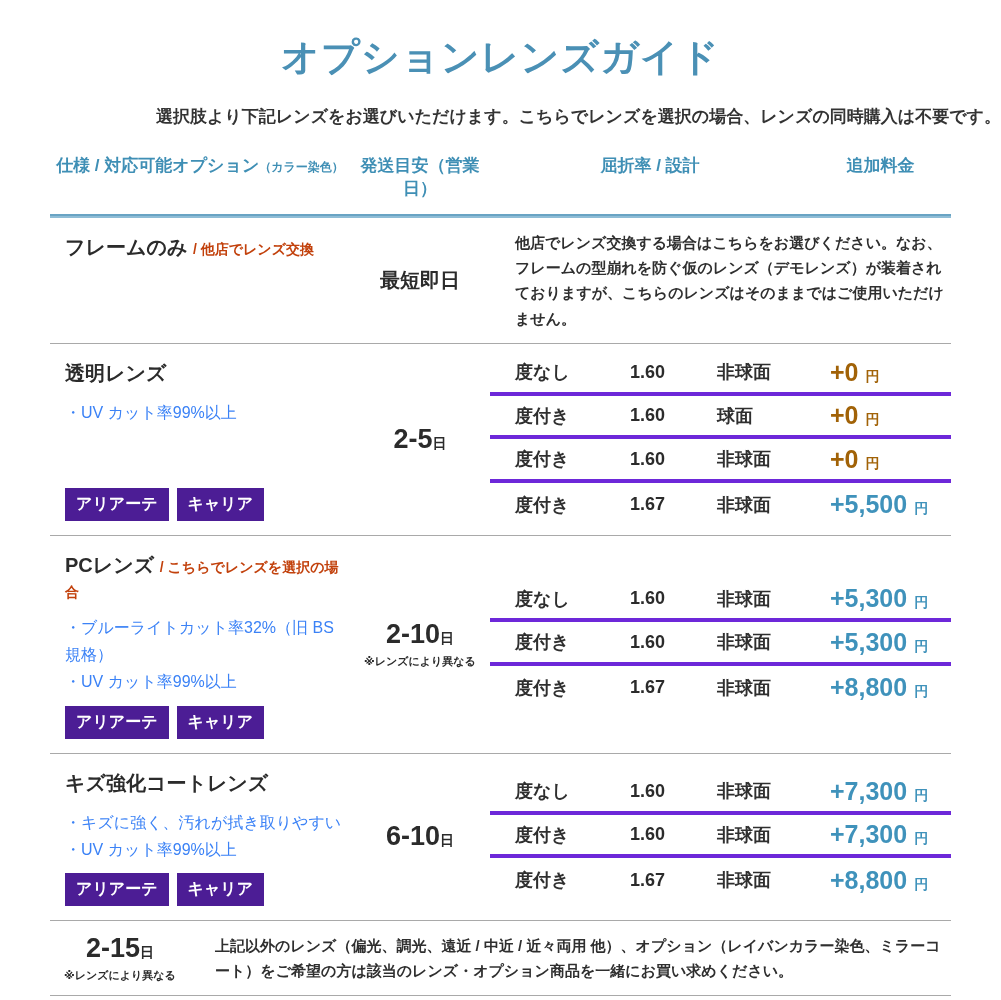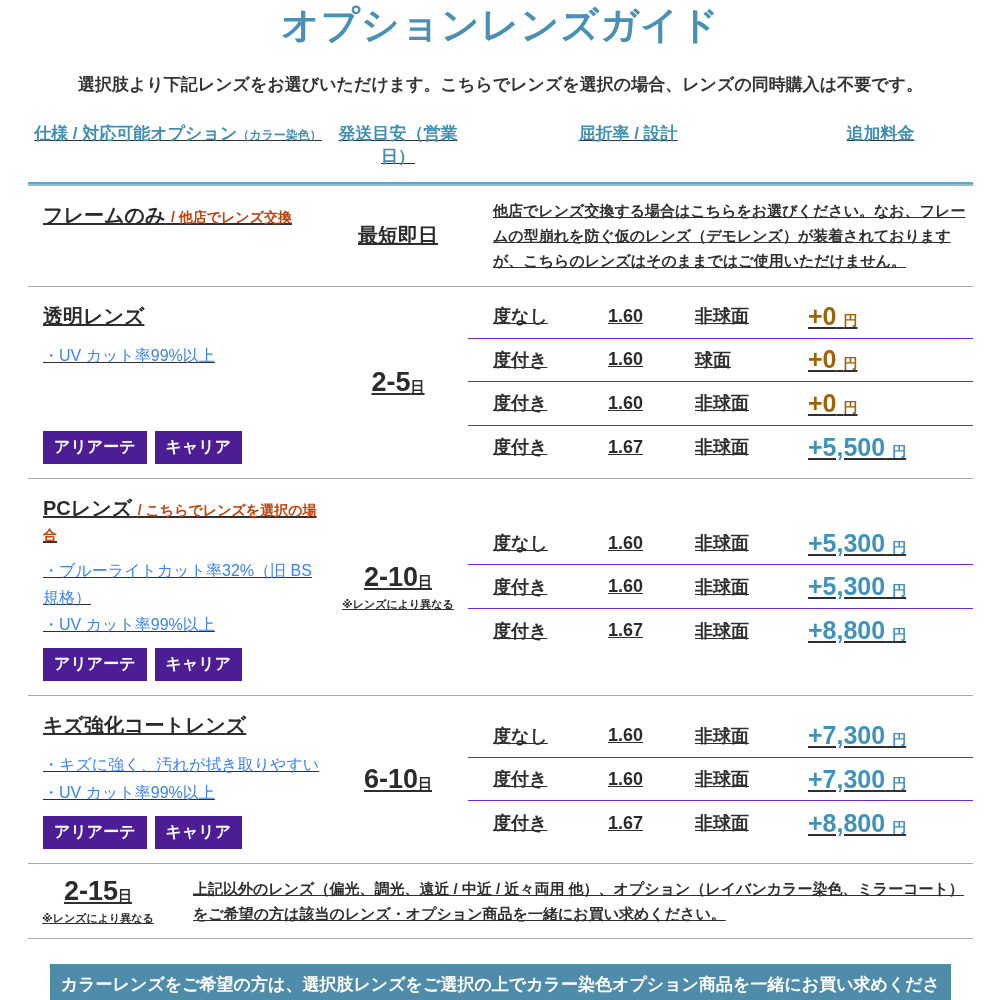--- a/index.html
+++ b/index.html
@@ -3,38 +3,38 @@
 <meta charset="utf-8">
 <style>
   * { margin: 0; padding: 0; box-sizing: border-box; }
   html, body { background: #ffffff; }
   body {
     width: 1001px; height: 1000px;
     font-family: "Liberation Sans", "DejaVu Sans", sans-serif;
     color: #2f2f2f;
     overflow: hidden;
   }
-  .page { width: 1001px; height: 1000px; }
+  .page { width: 1001px; height: 1000px; padding-top: 32px; }
 
   .title {
     text-align: center;
     font-size: 38px;
     font-weight: bold;
     color: #4a90b5;
     letter-spacing: 1px;
   }
   .subtitle {
-    text-align: center;
+    text-align: right;
     font-size: 17px;
     font-weight: bold;
     color: #333;
     margin-top: 22px;
   }
 
-  .table-wrap { margin: 0 28px; text-decoration: underline; }
+  .table-wrap { margin: 0 50px; }
 
   .thead {
     display: flex;
     margin-top: 26px;
     color: #3f8fb5;
     font-weight: bold;
     font-size: 17px;
     align-items: baseline;
   }
   .th { text-align: center; }
@@ -85,21 +85,21 @@
     font-weight: bold;
     color: #2f2f2f;
     line-height: 1.68;
     padding: 12px 5px 12px 25px;
   }
 
   .opt-row {
     display: flex;
     align-items: center;
     height: 43.5px;
-    border-bottom: 1px solid #6d28d9;
+    border-bottom: 4px solid #6d28d9;
   }
   .opt-row:last-child { border-bottom: none; }
   .opt-rx     { width: 100px; padding-left: 25px; font-size: 18px; font-weight: bold; }
   .opt-index  { width: 115px; text-align: center; font-size: 18px; font-weight: bold; color: #2b2b2b; }
   .opt-design { width: 125px; padding-left: 12px; font-size: 18px; font-weight: bold; }
   .opt-price  { flex: 1; font-size: 25px; font-weight: bold; }
   .opt-price .yen { font-size: 14px; font-weight: bold; }
   .price-orange { color: #a16207; }
   .price-blue   { color: #3f92bb; }
 

